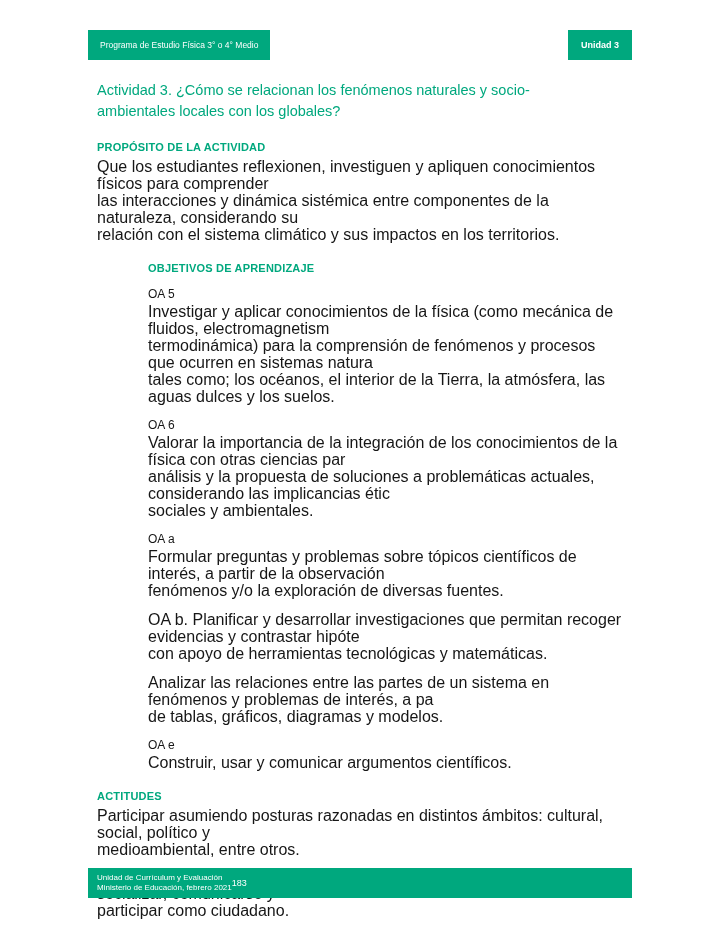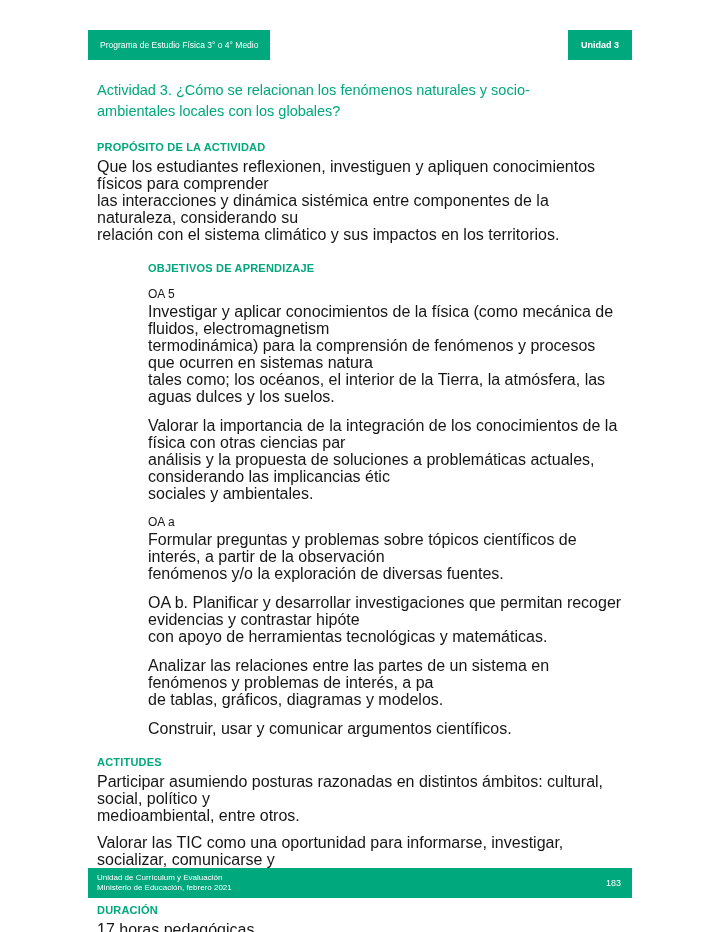--- a/index.html
+++ b/index.html
@@ -76,21 +76,20 @@
   .footer {
     position: absolute;
     left: 88px;
     top: 868px;
     width: 544px;
     height: 30px;
     background: var(--accent, #00a87e);
     color: #ffffff;
     display: flex;
     align-items: center;
-    justify-content: space-between;
     padding: 0 11px 0 9px;
   }
   .footer-left { font-size: 8px; line-height: 10.5px; }
   .footer-page { font-size: 9px; }
 </style>
 </head>
 <body>
 
 <div class="page">
 
@@ -113,20 +112,21 @@
       <h2 class="h-section">OBJETIVOS DE APRENDIZAJE</h2>
 
       <div class="oa-item">
         <div class="oa-label">OA 5</div>
         <p class="para">Investigar y aplicar conocimientos de la física (como mecánica de fluidos, electromagnetism
 termodinámica) para la comprensión de fenómenos y procesos que ocurren en sistemas natura
 tales como; los océanos, el interior de la Tierra, la atmósfera, las aguas dulces y los suelos.</p>
       </div>
 
       <div class="oa-item">
+        <div class="oa-label">OA 6</div>
         <p class="para">Valorar la importancia de la integración de los conocimientos de la física con otras ciencias par
 análisis y la propuesta de soluciones a problemáticas actuales, considerando las implicancias étic
 sociales y ambientales.</p>
       </div>
 
       <div class="oa-item">
         <div class="oa-label">OA a</div>
         <p class="para">Formular preguntas y problemas sobre tópicos científicos de interés, a partir de la observación
 fenómenos y/o la exploración de diversas fuentes.</p>
       </div>
@@ -136,20 +136,21 @@
         <p class="para">OA b. Planificar y desarrollar investigaciones que permitan recoger evidencias y contrastar hipóte
 con apoyo de herramientas tecnológicas y matemáticas.</p>
       </div>
 
       <div class="oa-item">
         <p class="para">Analizar las relaciones entre las partes de un sistema en fenómenos y problemas de interés, a pa
 de tablas, gráficos, diagramas y modelos.</p>
       </div>
 
       <div class="oa-item">
+        <div class="oa-label">OA e</div>
         <p class="para">Construir, usar y comunicar argumentos científicos.</p>
       </div>
     </div>
 
     <h2 class="h-section">ACTITUDES</h2>
     <p class="para">Participar asumiendo posturas razonadas en distintos ámbitos: cultural, social, político y
 medioambiental, entre otros.</p>
     <p class="para mt10">Valorar las TIC como una oportunidad para informarse, investigar, socializar, comunicarse y
 participar como ciudadano.</p>
 

